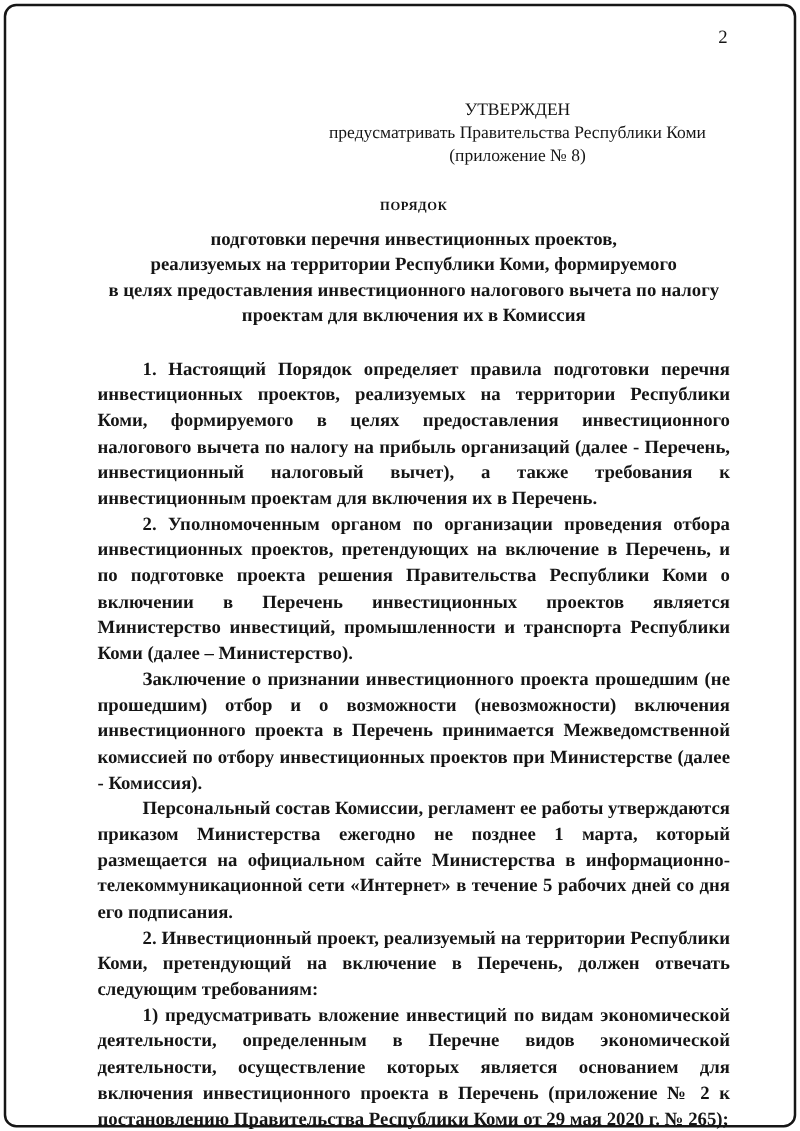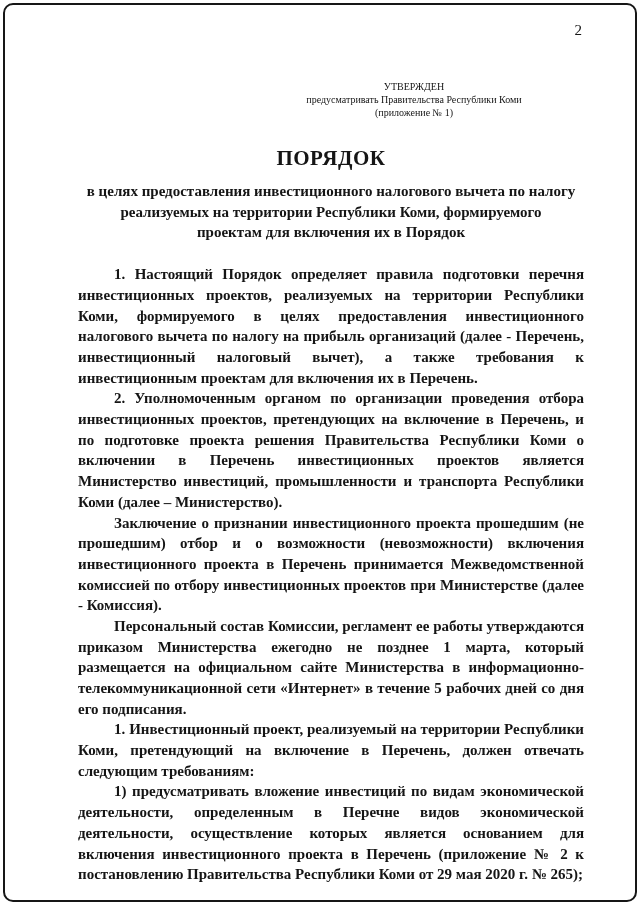--- a/index.html
+++ b/index.html
@@ -35,34 +35,34 @@
   .page-number {
     text-align: right;
     font-size: 15px;
     padding-right: 2px;
     margin-bottom: 26px;
   }
   .approval {
     margin-left: auto;
     width: 340px;
     text-align: center;
-    font-size: 10px;
+    font-size: 14px;
     line-height: 1.32;
     margin-bottom: 24px;
     margin-top: 41px;
   }
   .doc-title {
     text-align: center;
     font-weight: bold;
     font-size: 15px;
     line-height: 1.36;
     margin-bottom: 22px;
   }
   .doc-title .heading {
-    font-size: 21px;
+    font-size: 10px;
     letter-spacing: 0.5px;
     margin-bottom: 9px;
   }
   .body-text {
     font-size: 15px;
     line-height: 1.38;
     text-align: justify;
   }
   .body-text p {
     margin: 0;
@@ -76,34 +76,35 @@
 <div class="canvas">
   <div class="scan-frame"></div>
 
   <div class="content">
 
     <div class="page-number">2</div>
 
     <div class="approval">
       <div>УТВЕРЖДЕН</div>
       <div>предусматривать Правительства Республики Коми</div>
-      <div>(приложение № 1)</div>
+      <div>(приложение № 8)</div>
     </div>
 
     <div class="doc-title">
       <div class="heading">ПОРЯДОК</div>
+      <div>подготовки перечня инвестиционных проектов,</div>
+      <div>реализуемых на территории Республики Коми, формируемого</div>
       <div>в целях предоставления инвестиционного налогового вычета по налогу</div>
-      <div>реализуемых на территории Республики Коми, формируемого</div>
-      <div>проектам для включения их в Порядок</div>
+      <div>проектам для включения их в Комиссия</div>
     </div>
 
     <div class="body-text">
       <p>1. Настоящий Порядок определяет правила подготовки перечня инвестиционных проектов, реализуемых на территории Республики Коми, формируемого в целях предоставления инвестиционного налогового вычета по налогу на прибыль организаций (далее - Перечень, инвестиционный налоговый вычет), а также требования к инвестиционным проектам для включения их в Перечень.</p>
       <p>2. Уполномоченным органом по организации проведения отбора инвестиционных проектов, претендующих на включение в Перечень, и по подготовке проекта решения Правительства Республики Коми о включении в Перечень инвестиционных проектов является Министерство инвестиций, промышленности и транспорта Республики Коми (далее – Министерство).</p>
       <p>Заключение о признании инвестиционного проекта прошедшим (не прошедшим) отбор и о возможности (невозможности) включения инвестиционного проекта в Перечень принимается Межведомственной комиссией по отбору инвестиционных проектов при Министерстве (далее - Комиссия).</p>
       <p>Персональный состав Комиссии, регламент ее работы утверждаются приказом Министерства ежегодно не позднее 1 марта, который размещается на официальном сайте Министерства в информационно-телекоммуникационной сети «Интернет» в течение 5 рабочих дней со дня его подписания.</p>
-      <p>1. Инвестиционный проект, реализуемый на территории Республики Коми, претендующий на включение в Перечень, должен отвечать следующим требованиям:</p>
+      <p>2. Инвестиционный проект, реализуемый на территории Республики Коми, претендующий на включение в Перечень, должен отвечать следующим требованиям:</p>
       <p>1) предусматривать вложение инвестиций по видам экономической деятельности, определенным в Перечне видов экономической деятельности, осуществление которых является основанием для включения инвестиционного проекта в Перечень (приложение № 2 к постановлению Правительства Республики Коми от 29 мая 2020 г. № 265);</p>
 
     </div>
 
   </div>
 </div>
 
 </body></html>

